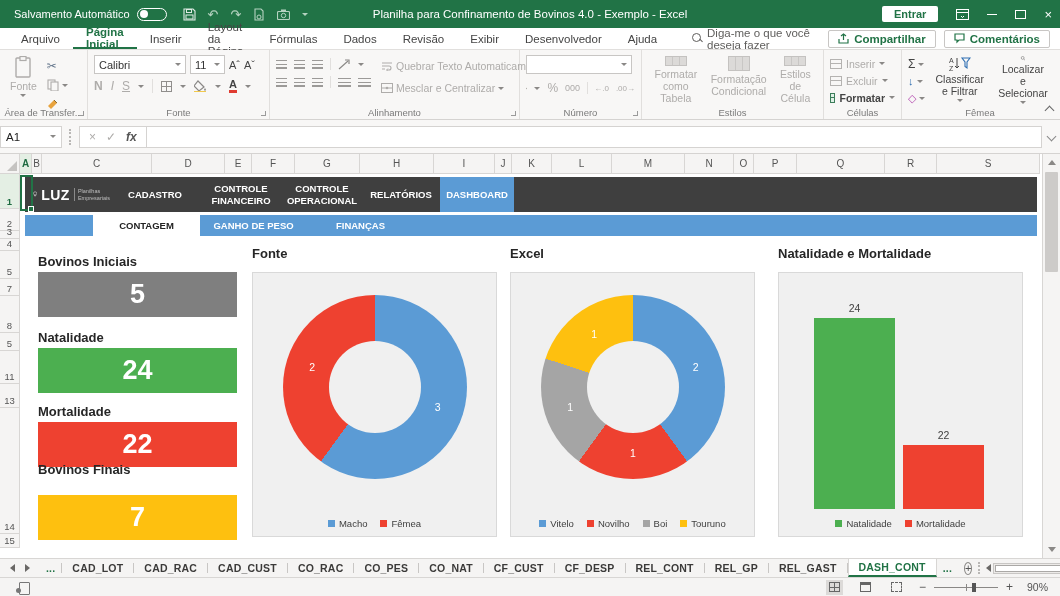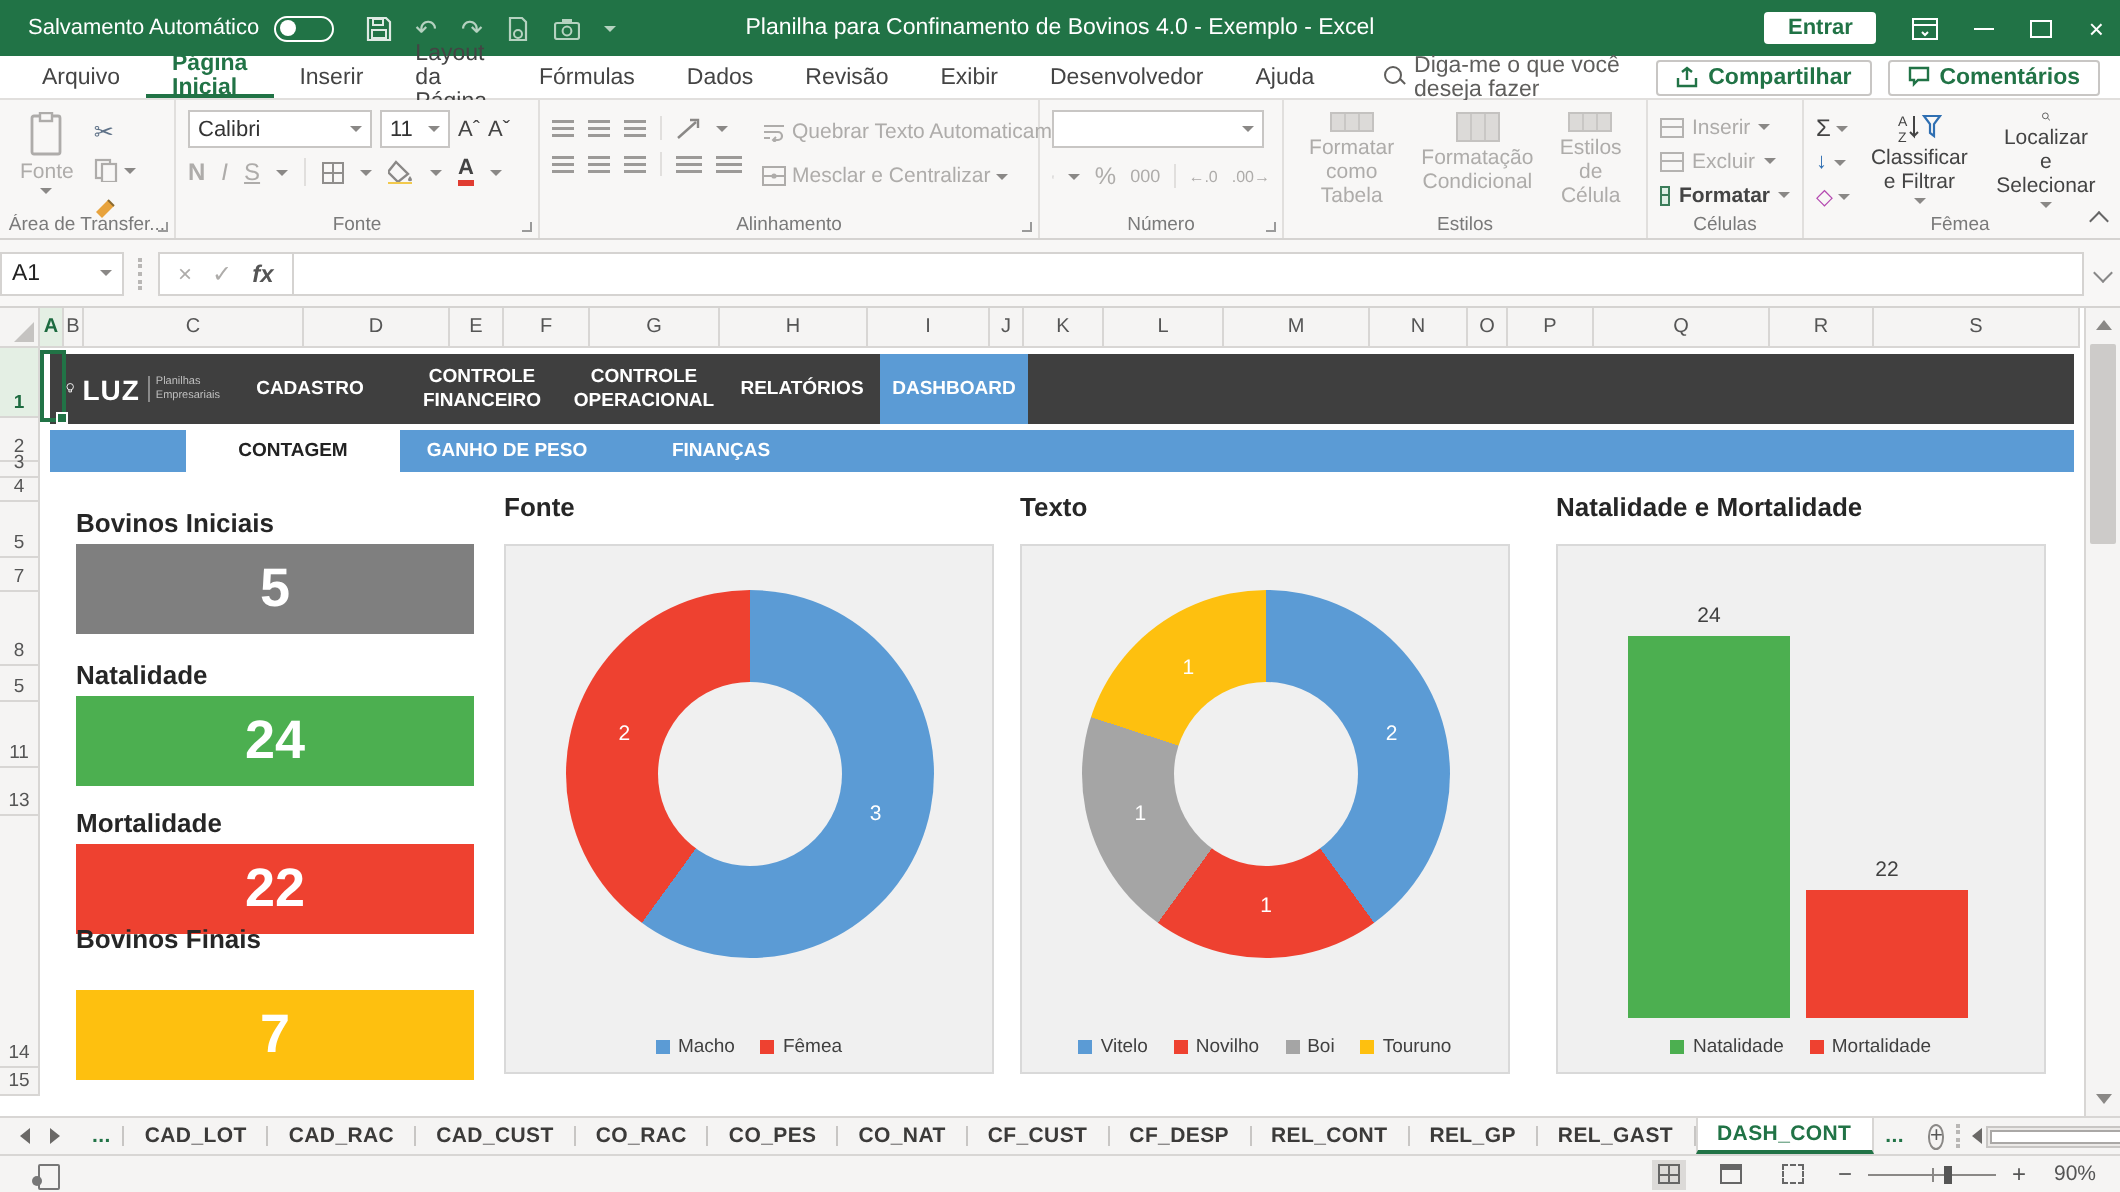--- a/index.html
+++ b/index.html
@@ -541,21 +541,21 @@
                   <span class="legend-text">Macho</span>
                 </span>
                 <span class="legend-item">
                   <span class="legend-swatch" style="background: rgb(238, 65, 48);"></span>
                   <span class="legend-text">Fêmea</span>
                 </span>
               </div>
             </div>
           </div>
           <div class="chart-wrap" style="left: 490px;">
-            <div class="chart-title">Texto</div>
+            <div class="chart-title">Excel</div>
             <div class="chart-panel">
               <div class="donut" style="background: conic-gradient(rgb(91, 155, 213) 0deg, rgb(91, 155, 213) 144deg, rgb(238, 65, 48) 144deg, rgb(238, 65, 48) 216deg, rgb(165, 165, 165) 216deg, rgb(165, 165, 165) 288deg, rgb(254, 192, 15) 288deg, rgb(254, 192, 15) 360deg);">
                 <div class="donut-hole"></div>
                 <div class="slice-label" style="left: 154.77px; top: 71.6049px;">2</div>
                 <div class="slice-label" style="left: 92px; top: 158px;">1</div>
                 <div class="slice-label" style="left: 29.2303px; top: 112.395px;">1</div>
                 <div class="slice-label" style="left: 53.2062px; top: 38.6049px;">1</div>
               </div>
               <div class="legend">
                 <span class="legend-item">

